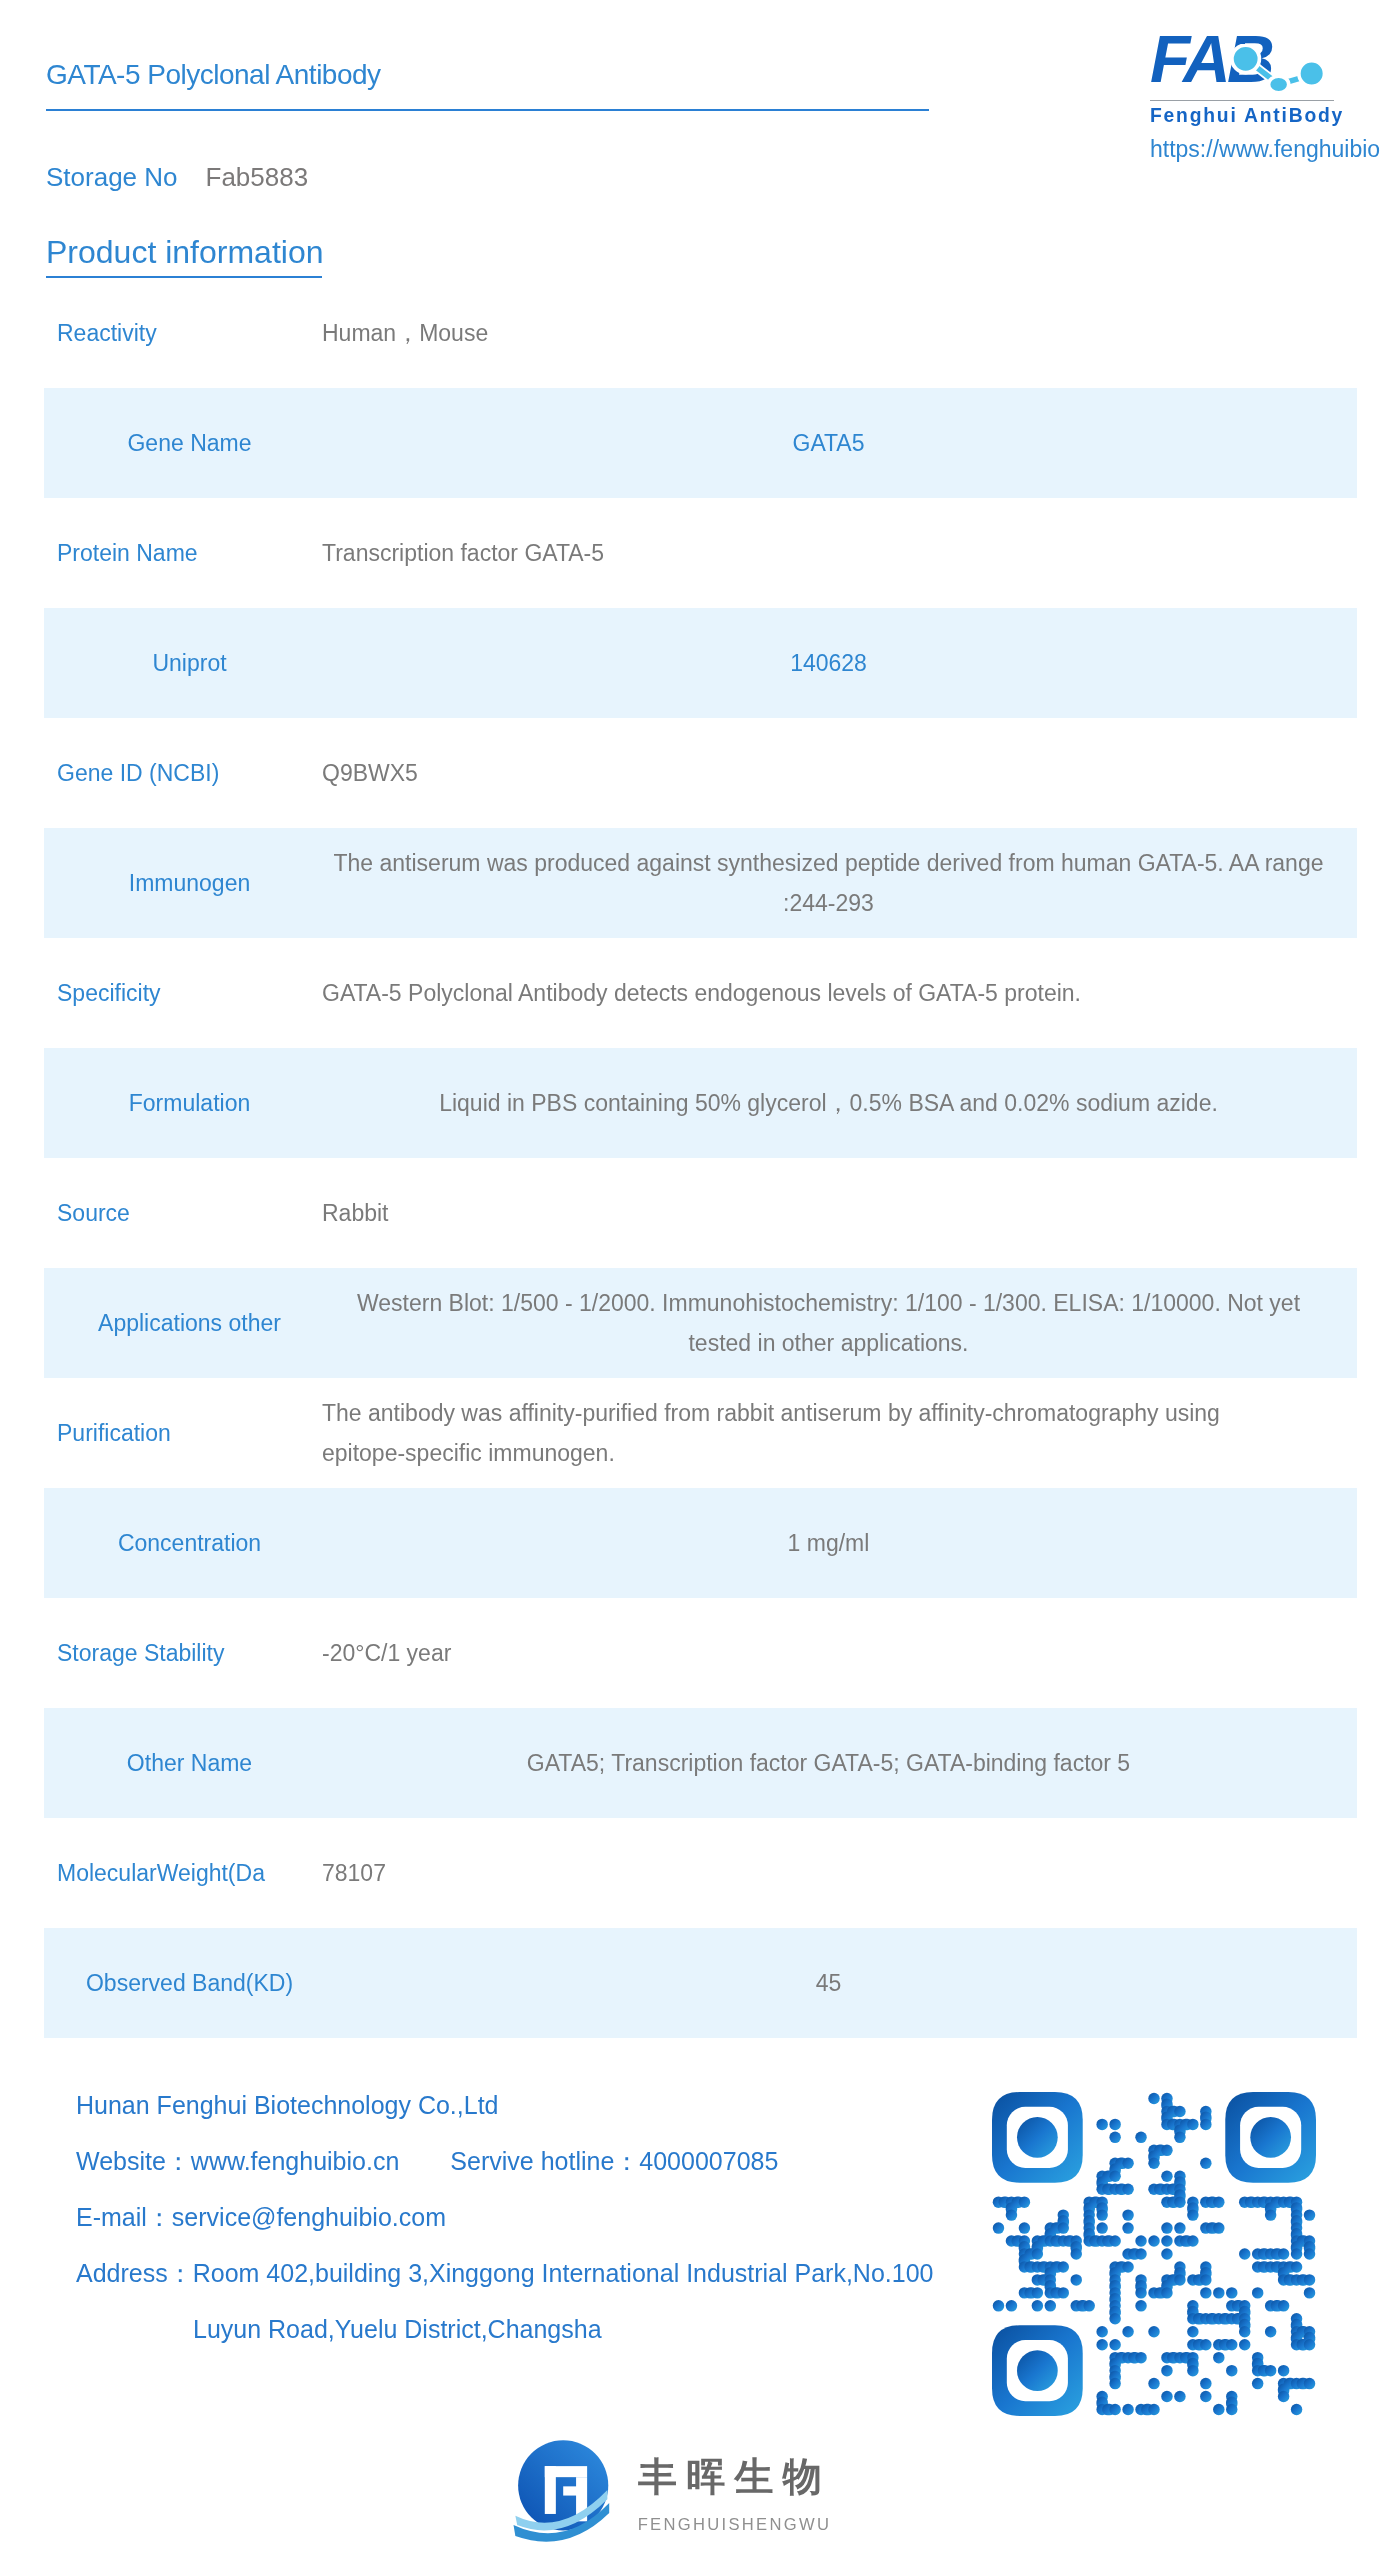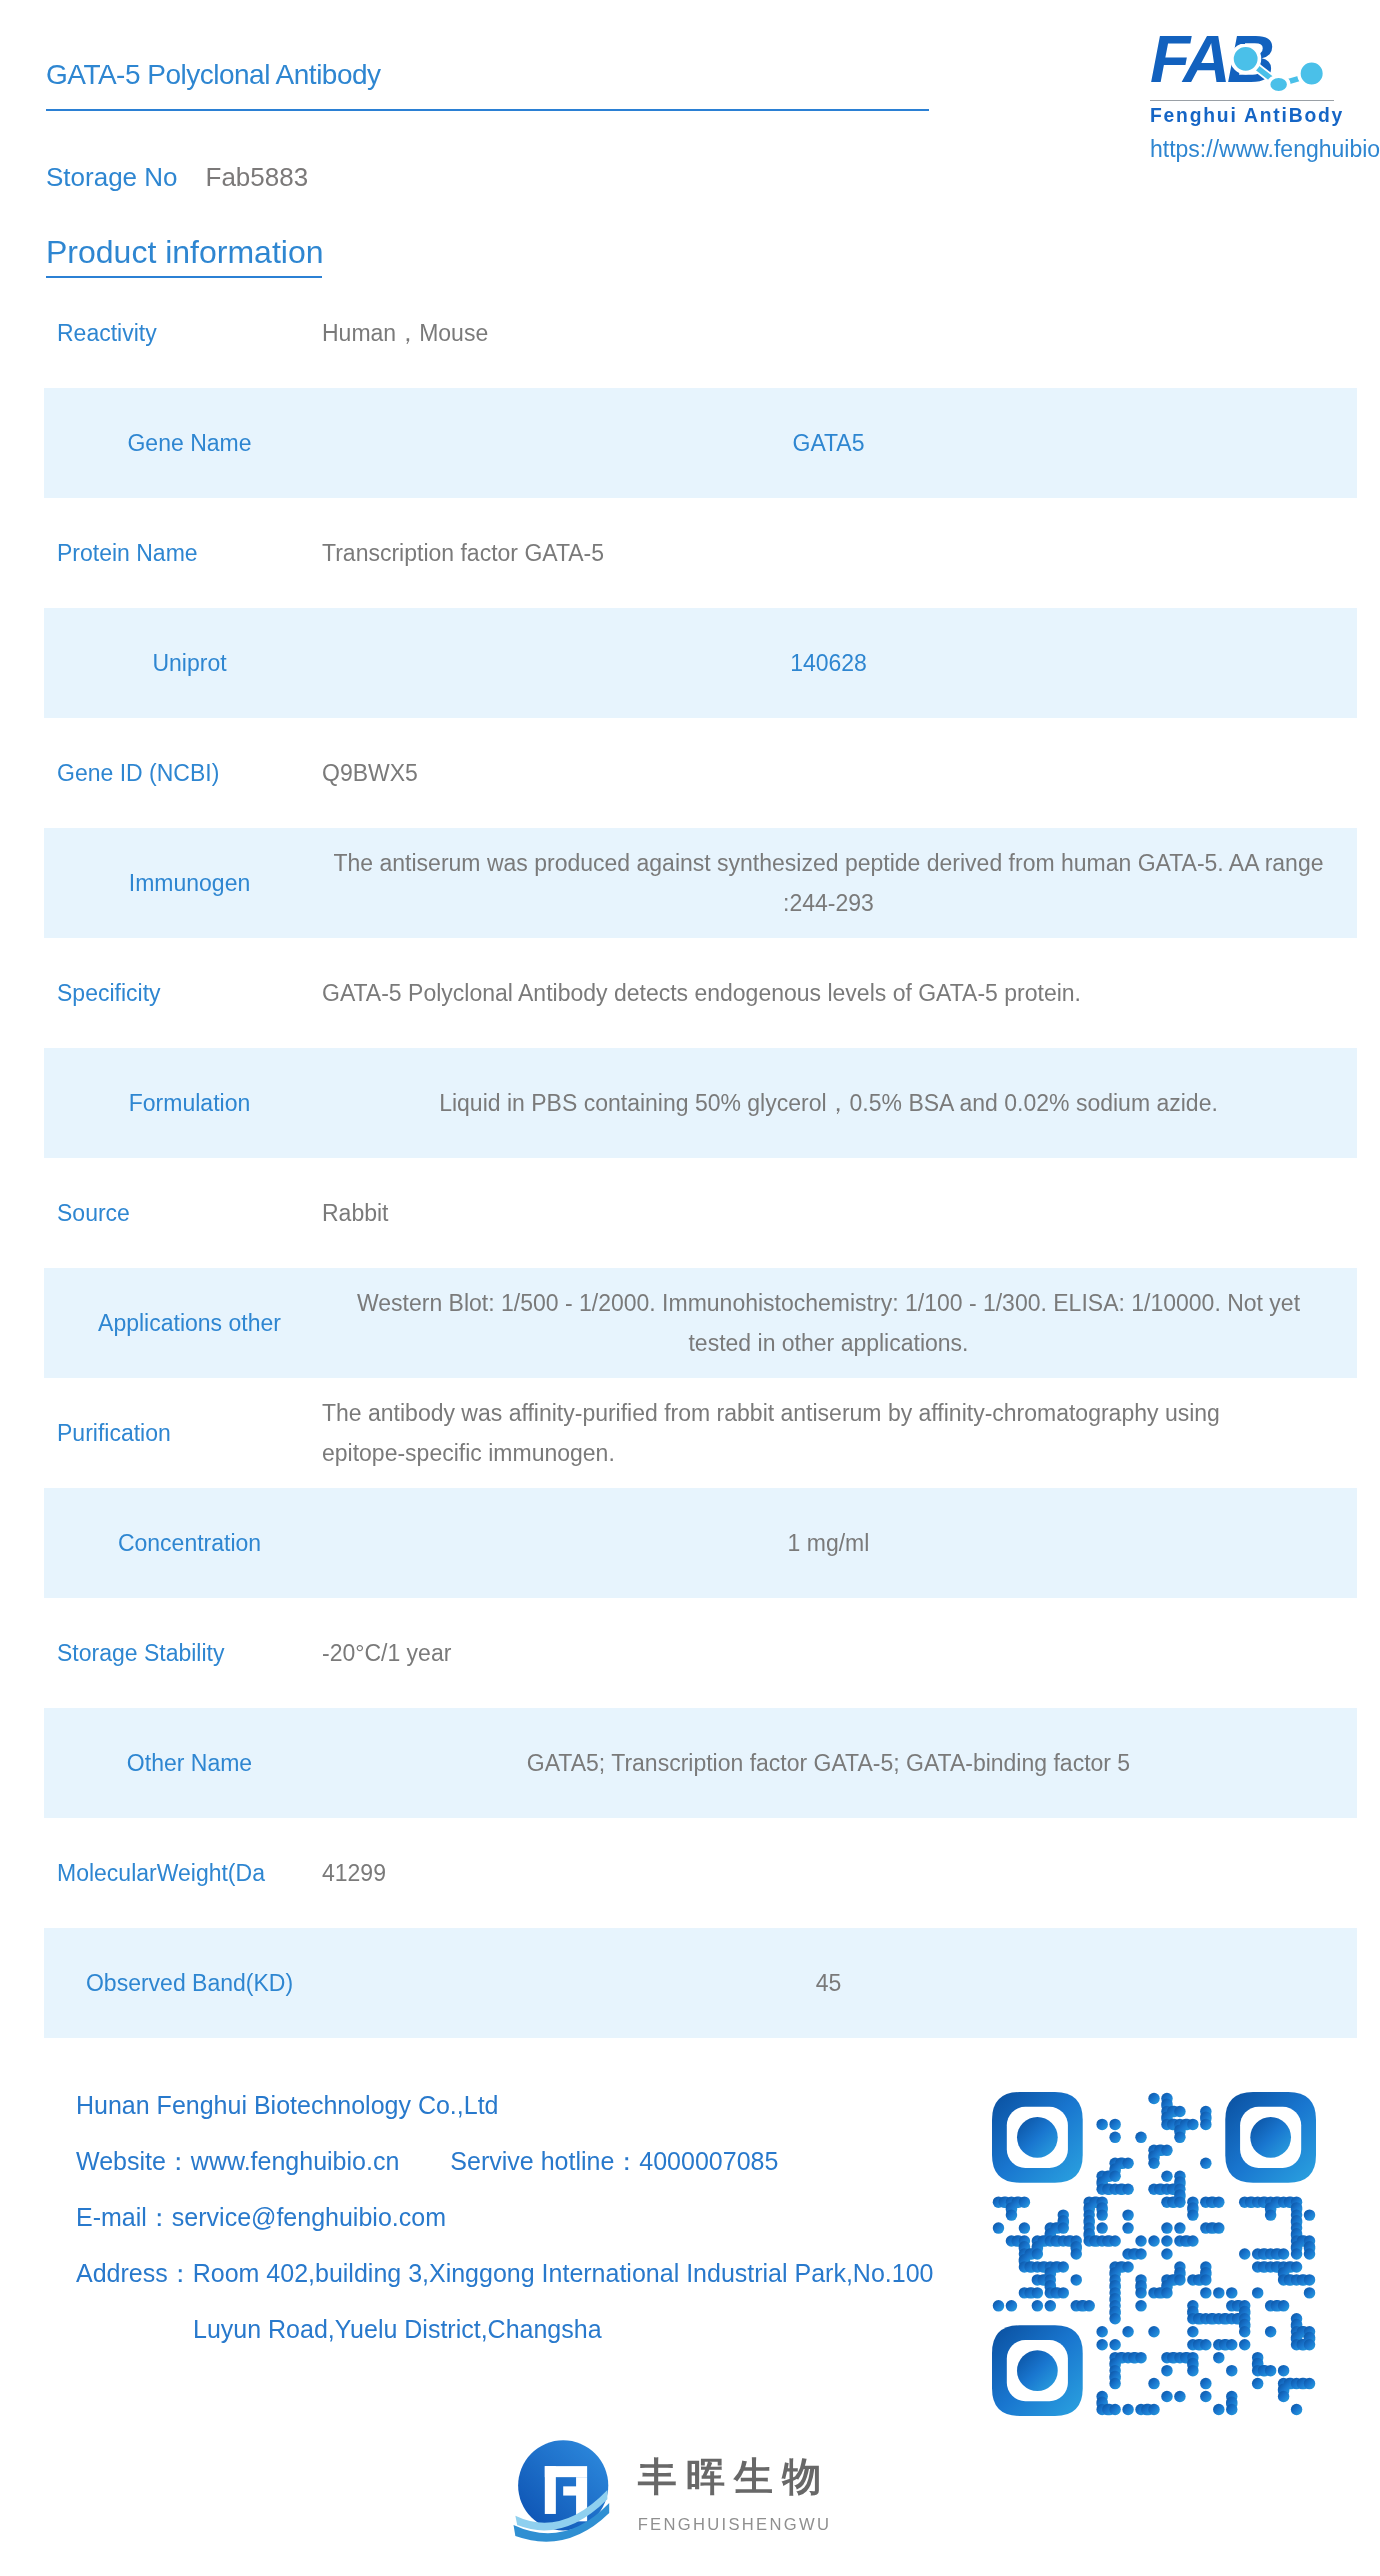--- a/index.html
+++ b/index.html
@@ -33,21 +33,21 @@
   .row .val.link{color:#2e86d1;}
   
   .footer{position:absolute;left:76px;top:2077px;font-size:25px;color:#2879cc;}
   .footer .line{height:56px;line-height:56px;white-space:nowrap;}
   .footer .gap{display:inline-block;width:51px;}
   .footer .indent{padding-left:117px;}
   .qr{position:absolute;left:992px;top:2092px;}
   
   .bottom-logo{position:absolute;left:508px;top:2433px;display:flex;}
   .bl-text{margin-left:14.7px;padding-top:16.6px;}
-  .bl-cn{font-size:39px;color:#686868;letter-spacing:9.2px;font-weight:bold;white-space:nowrap;}
+  .bl-cn{font-size:39px;color:#686868;letter-spacing:9.2px;font-weight:bold;white-space:nowrap;text-align:center;}
   .bl-en{margin-top:11px;font-size:16.6px;color:#8f8f8f;letter-spacing:2.3px;white-space:nowrap;}
 </style>
 </head>
 <body>
 
 <div class="page">
 
   <div class="title">GATA-5 Polyclonal Antibody</div>
   <div class="title-underline"></div>
 
@@ -133,21 +133,21 @@
       <div class="row">
         <span class="lab">Storage Stability</span>
         <span class="val">-20°C/1 year</span>
       </div>
       <div class="row shaded">
         <span class="lab">Other Name</span>
         <span class="val">GATA5; Transcription factor GATA-5; GATA-binding factor 5</span>
       </div>
       <div class="row">
         <span class="lab">MolecularWeight(Da</span>
-        <span class="val">41299</span>
+        <span class="val">78107</span>
       </div>
       <div class="row shaded">
         <span class="lab">Observed Band(KD)</span>
         <span class="val">45</span>
       </div>
     </div>
 
   <div class="footer">
     <div class="line">Hunan Fenghui Biotechnology Co.,Ltd</div>
     <div class="line">

